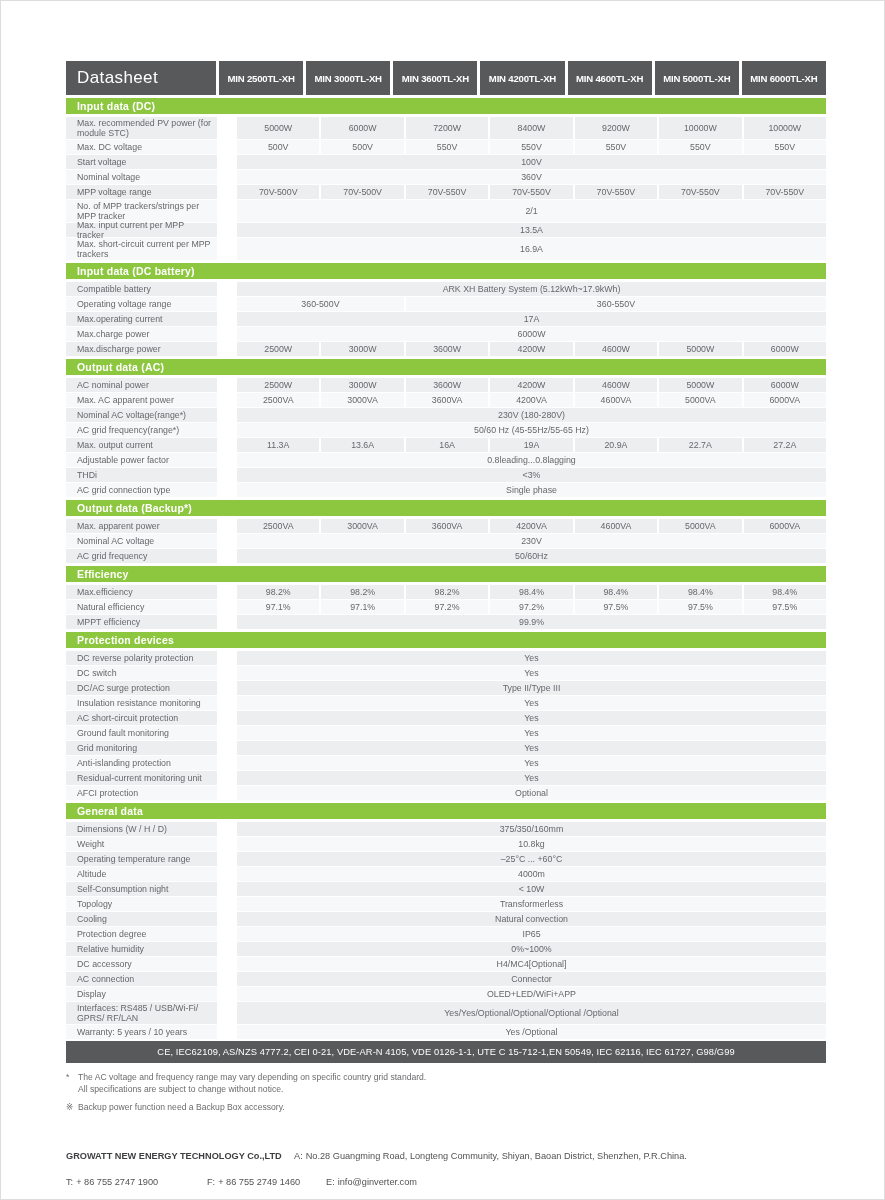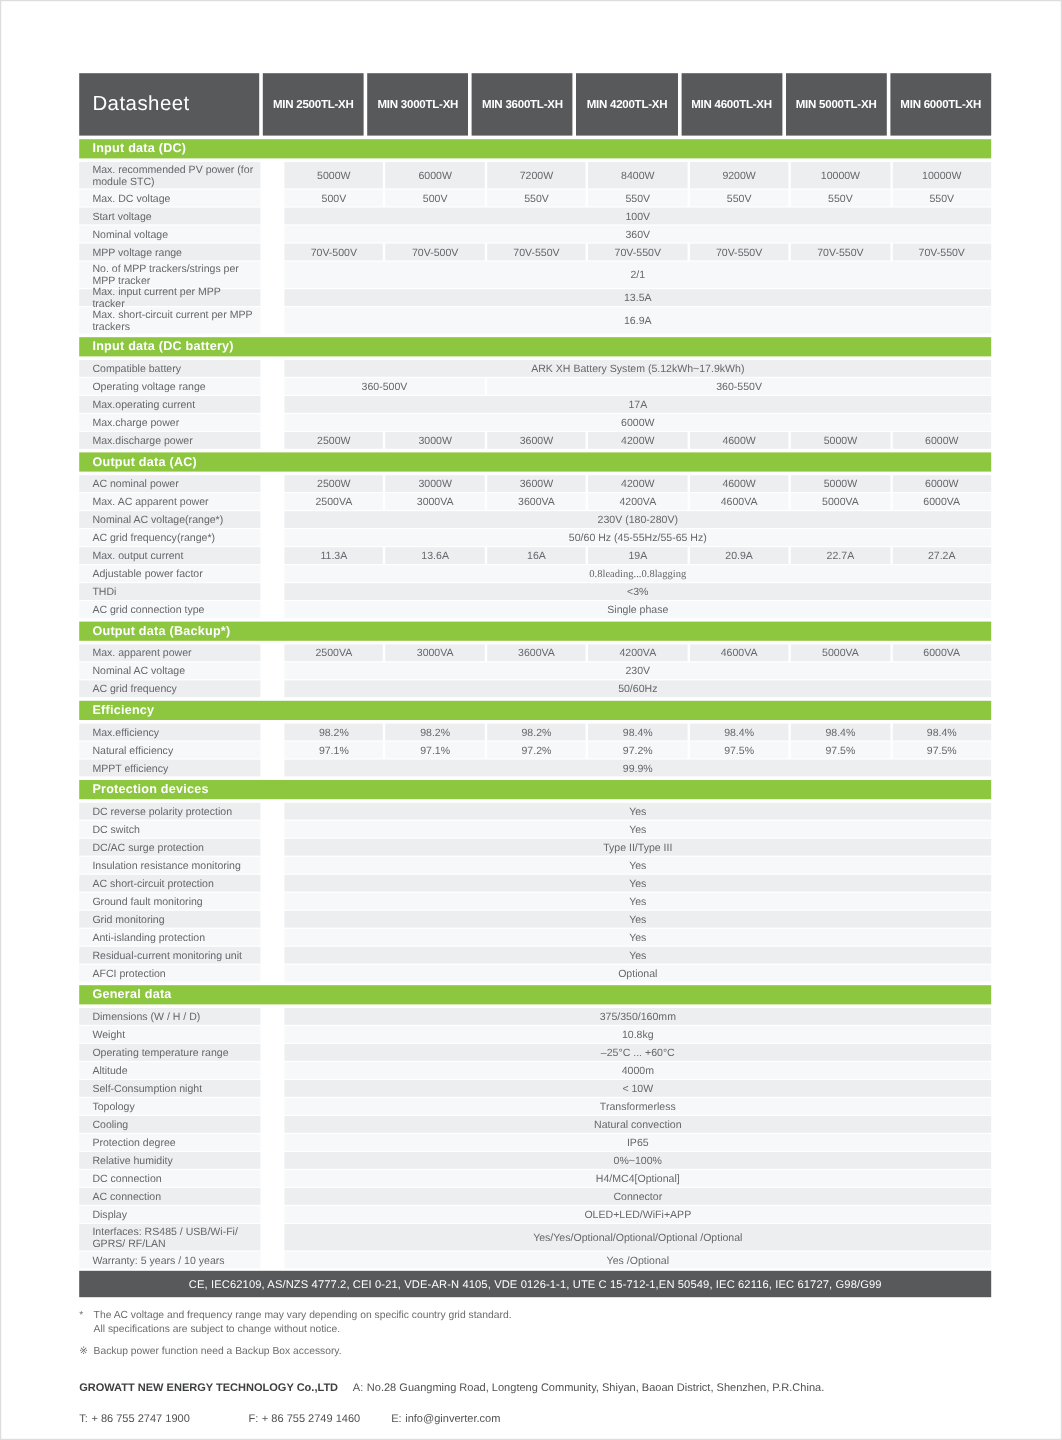--- a/index.html
+++ b/index.html
@@ -5,21 +5,21 @@
   * { margin:0; padding:0; box-sizing:border-box; }
   html,body { background:#f2f2f2; }
   body { font-family:"Liberation Sans","DejaVu Sans",sans-serif; }
   .page {
     position:relative; width:885px; height:1200px; margin:0 auto;
     background:#ffffff; border:1px solid #dddddd; overflow:hidden;
   }
   .sheet { position:absolute; left:65px; top:60px; width:760px; }
 
   
-  .thead { display:flex; gap:3px; height:52px; }
+  .thead { display:flex; gap:3px; height:34px; }
   .thead .corner {
     flex:0 0 150px; background:#58595b; color:#fff;
     display:flex; align-items:center; padding-left:11px;
     font-size:17px; letter-spacing:.4px; font-weight:400;
   }
   .thead .model {
     flex:1 1 0; background:#58595b; color:#fff;
     display:flex; align-items:center; justify-content:center;
     font-size:9.6px; font-weight:bold; letter-spacing:-.2px; white-space:nowrap;
   }
@@ -238,21 +238,21 @@
             <div class="cell" style="grid-column: span 1;">16A</div>
             <div class="cell" style="grid-column: span 1;">19A</div>
             <div class="cell" style="grid-column: span 1;">20.9A</div>
             <div class="cell" style="grid-column: span 1;">22.7A</div>
             <div class="cell" style="grid-column: span 1;">27.2A</div>
           </div>
         </div>
         <div class="row h1 odd">
           <div class="label">Adjustable power factor</div>
           <div class="values">
-            <div class="cell" style="grid-column: span 7; font-family: Liberation Serif, serif;">0.8leading...0.8lagging</div>
+            <div class="cell" style="grid-column: span 7;">0.8leading...0.8lagging</div>
           </div>
         </div>
         <div class="row h1 even">
           <div class="label">THDi</div>
           <div class="values">
             <div class="cell" style="grid-column: span 7;">&lt;3%</div>
           </div>
         </div>
         <div class="row h1 odd">
           <div class="label">AC grid connection type</div>
@@ -426,21 +426,21 @@
             <div class="cell" style="grid-column: span 7;">IP65</div>
           </div>
         </div>
         <div class="row h1 even">
           <div class="label">Relative humidity</div>
           <div class="values">
             <div class="cell" style="grid-column: span 7;">0%~100%</div>
           </div>
         </div>
         <div class="row h1 odd">
-          <div class="label">DC connection</div>
+          <div class="label">DC accessory</div>
           <div class="values">
             <div class="cell" style="grid-column: span 7;">H4/MC4[Optional]</div>
           </div>
         </div>
         <div class="row h1 even">
           <div class="label">AC connection</div>
           <div class="values">
             <div class="cell" style="grid-column: span 7;">Connector</div>
           </div>
         </div>

